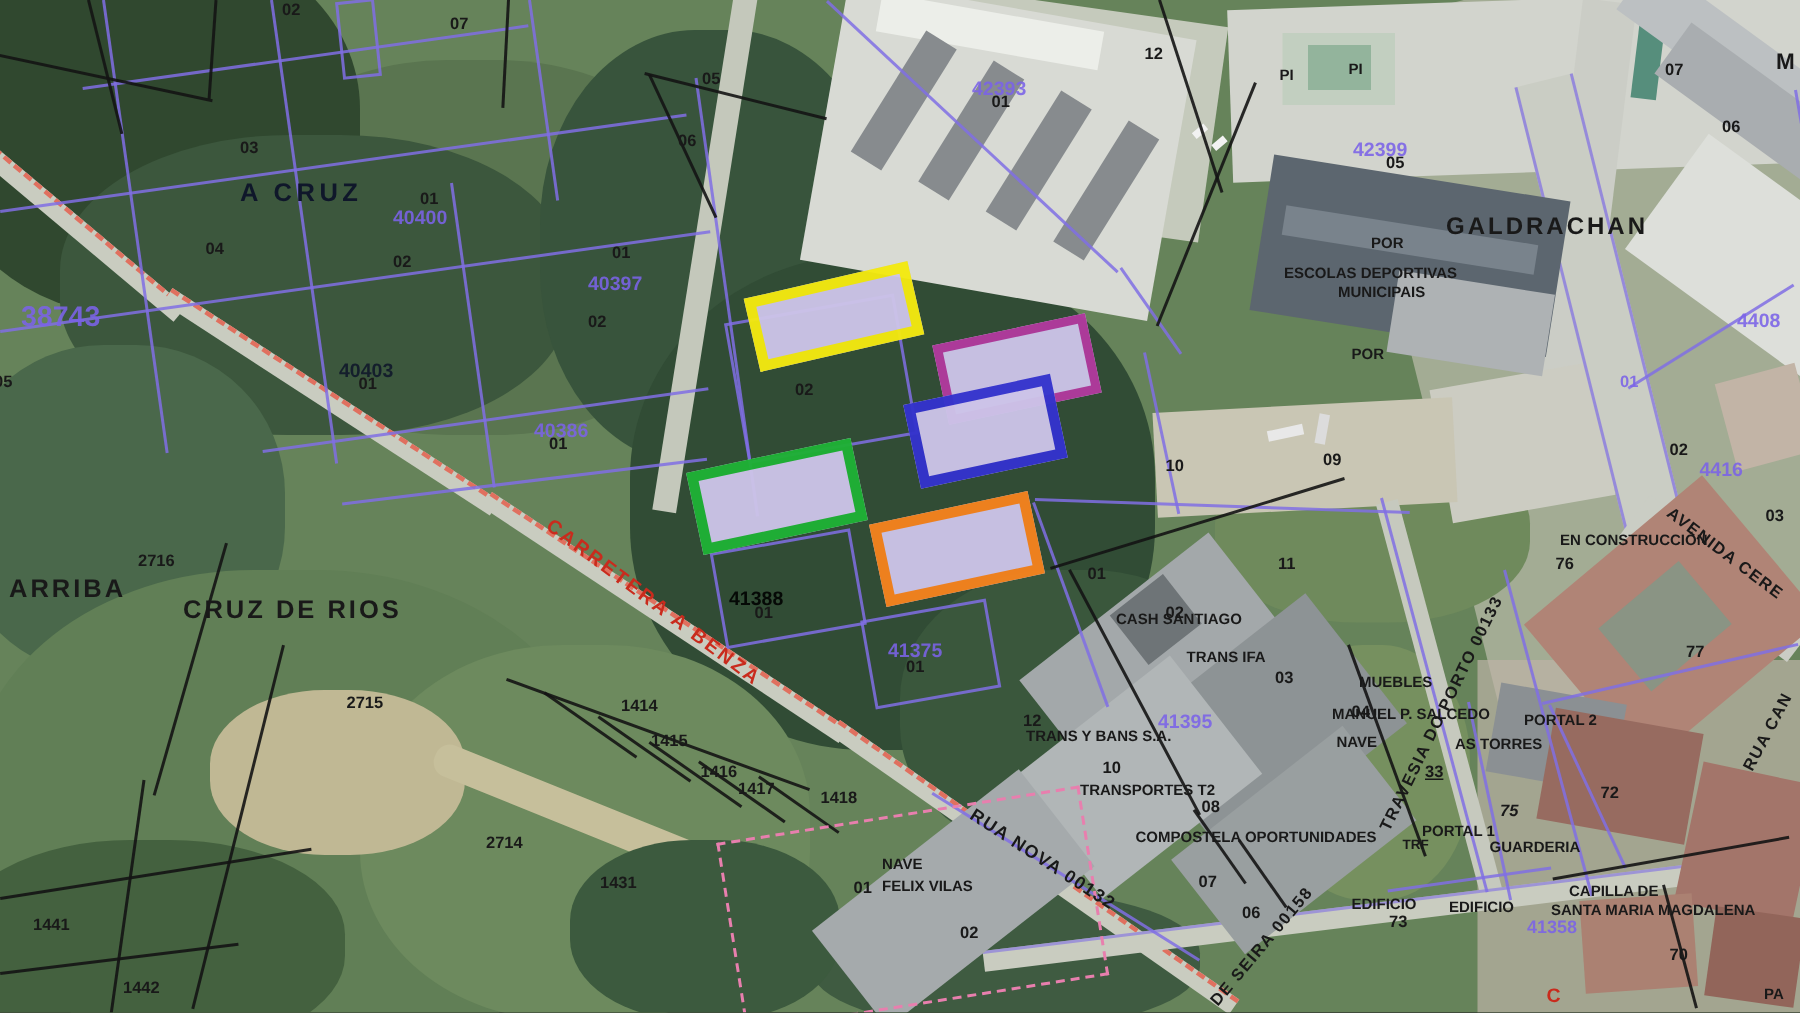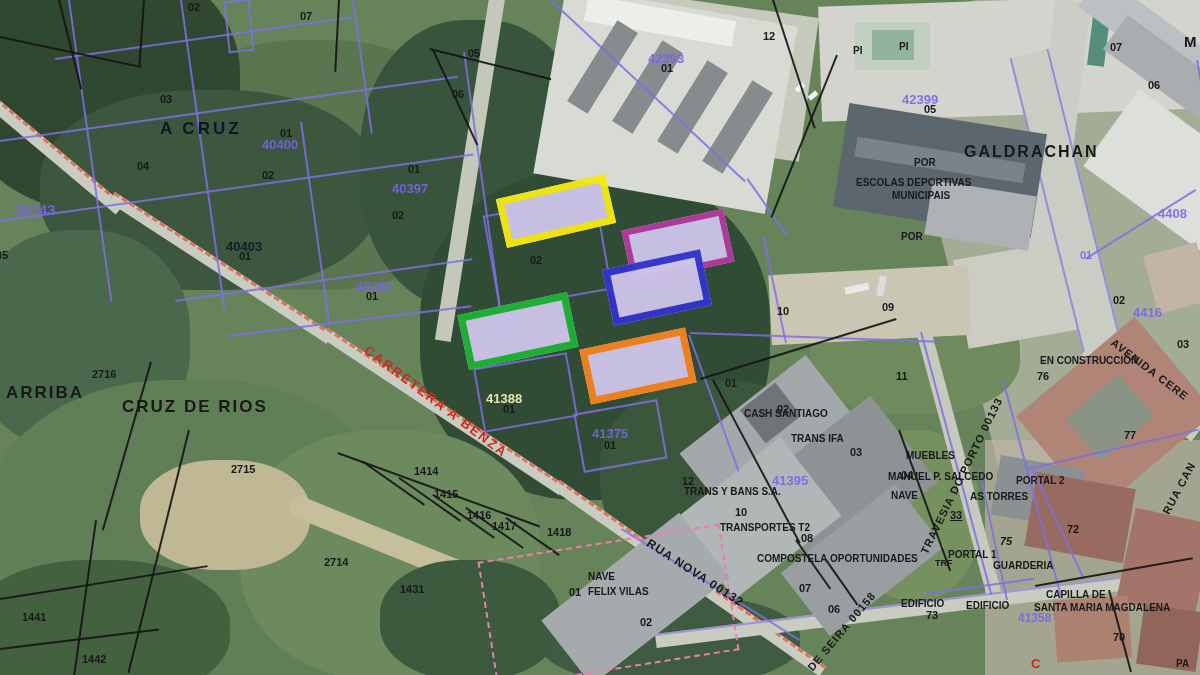--- a/index.html
+++ b/index.html
@@ -162,26 +162,26 @@
       <span class="lbl" style="left: 160px; top: 120px; font-size: 17px; color: #0f172a; letter-spacing: 3px;">A CRUZ</span>
       <span class="lbl" style="left: 964px; top: 144px; font-size: 16px; color: rgb(25, 25, 25); letter-spacing: 2px;">GALDRACHAN</span>
       <span class="lbl" style="left: 122px; top: 398px; font-size: 17px; color: rgb(25, 25, 25); letter-spacing: 2px;">CRUZ DE RIOS</span>
       <span class="lbl" style="left: 6px; top: 384px; font-size: 17px; color: rgb(25, 25, 25); letter-spacing: 2px;">ARRIBA</span>
       <span class="lbl" style="left: 366px; top: 342px; font-size: 13px; color: rgb(201, 43, 29); letter-spacing: 2px; transform: rotate(37deg);">CARRETERA A BENZA</span>
       <span class="lbl" style="left: 648px; top: 536px; font-size: 12px; color: rgb(25, 25, 25); letter-spacing: 1px; transform: rotate(33deg);">RUA NOVA 00132</span>
       <span class="lbl" style="left: 924px; top: 548px; font-size: 11px; color: rgb(25, 25, 25); letter-spacing: 1px; transform: rotate(-64deg);">TRAVESIA DO PORTO 00133</span>
       <span class="lbl" style="left: 810px; top: 664px; font-size: 11px; color: rgb(25, 25, 25); letter-spacing: 1px; transform: rotate(-50deg);">DE SEIRA 00158</span>
       <span class="lbl" style="left: 1112px; top: 336px; font-size: 11px; color: rgb(25, 25, 25); letter-spacing: 1px; transform: rotate(37deg);">AVENIDA CERE</span>
       <span class="lbl" style="left: 1166px; top: 508px; font-size: 11px; color: rgb(25, 25, 25); letter-spacing: 1px; transform: rotate(-62deg);">RUA CAN</span>
-      <span class="lbl" style="left: 14px; top: 202px; font-size: 15px; color: rgb(123, 99, 232); opacity: 0.88;">38743</span>
+      <span class="lbl" style="left: 14px; top: 202px; font-size: 19px; color: rgb(123, 99, 232); opacity: 0.88;">38743</span>
       <span class="lbl" style="left: 262px; top: 138px; font-size: 13px; color: rgb(123, 99, 232); opacity: 0.88;">40400</span>
       <span class="lbl" style="left: 392px; top: 182px; font-size: 13px; color: rgb(123, 99, 232); opacity: 0.88;">40397</span>
       <span class="lbl" style="left: 226px; top: 240px; font-size: 13px; color: #0f172a; opacity: 0.88;">40403</span>
       <span class="lbl" style="left: 356px; top: 280px; font-size: 13px; color: rgb(123, 99, 232); opacity: 0.88;">40386</span>
-      <span class="lbl" style="left: 486px; top: 392px; font-size: 13px; color: #fef9c3; opacity: 0.88;">41388</span>
+      <span class="lbl" style="left: 486px; top: 392px; font-size: 13px; color: #000000; opacity: 0.88;">41388</span>
       <span class="lbl" style="left: 592px; top: 427px; font-size: 13px; color: rgb(123, 99, 232); opacity: 0.88;">41375</span>
       <span class="lbl" style="left: 648px; top: 52px; font-size: 13px; color: rgb(123, 99, 232); opacity: 0.88;">42393</span>
       <span class="lbl" style="left: 902px; top: 93px; font-size: 13px; color: rgb(123, 99, 232); opacity: 0.88;">42399</span>
       <span class="lbl" style="left: 772px; top: 474px; font-size: 13px; color: rgb(123, 99, 232); opacity: 0.88;">41395</span>
       <span class="lbl" style="left: 1158px; top: 207px; font-size: 13px; color: rgb(123, 99, 232); opacity: 0.88;">4408</span>
       <span class="lbl" style="left: 1133px; top: 306px; font-size: 13px; color: rgb(123, 99, 232); opacity: 0.88;">4416</span>
       <span class="lbl" style="left: 1018px; top: 612px; font-size: 12px; color: rgb(123, 99, 232); opacity: 0.88;">41358</span>
       <span class="lbl" style="left: 1080px; top: 250px; font-size: 11px; color: rgb(123, 99, 232); opacity: 0.88;">01</span>
       <span class="lbl" style="left: 853px; top: 46px; font-size: 10px; color: rgb(25, 25, 25);">PI</span>
       <span class="lbl" style="left: 899px; top: 42px; font-size: 10px; color: rgb(25, 25, 25);">PI</span>
@@ -228,21 +228,21 @@
       <span class="lbl" style="left: 503px; top: 404px; font-size: 11px; color: rgb(25, 25, 25);">01</span>
       <span class="lbl" style="left: 604px; top: 440px; font-size: 11px; color: rgb(25, 25, 25);">01</span>
       <span class="lbl" style="left: 661px; top: 63px; font-size: 11px; color: rgb(25, 25, 25);">01</span>
       <span class="lbl" style="left: 763px; top: 31px; font-size: 11px; color: rgb(25, 25, 25);">12</span>
       <span class="lbl" style="left: 924px; top: 104px; font-size: 11px; color: rgb(25, 25, 25);">05</span>
       <span class="lbl" style="left: 1110px; top: 42px; font-size: 11px; color: rgb(25, 25, 25);">07</span>
       <span class="lbl" style="left: 1148px; top: 80px; font-size: 11px; color: rgb(25, 25, 25);">06</span>
       <span class="lbl" style="left: 1184px; top: 34px; font-size: 15px; color: rgb(25, 25, 25);">M</span>
       <span class="lbl" style="left: 777px; top: 306px; font-size: 11px; color: rgb(25, 25, 25);">10</span>
       <span class="lbl" style="left: 882px; top: 302px; font-size: 11px; color: rgb(25, 25, 25);">09</span>
-      <span class="lbl" style="left: 896px; top: 371px; font-size: 11px; color: rgb(25, 25, 25);">11</span>
+      <span class="lbl" style="left: 852px; top: 371px; font-size: 11px; color: rgb(25, 25, 25);">11</span>
       <span class="lbl" style="left: 725px; top: 378px; font-size: 11px; color: rgb(25, 25, 25);">01</span>
       <span class="lbl" style="left: 777px; top: 404px; font-size: 11px; color: rgb(25, 25, 25);">02</span>
       <span class="lbl" style="left: 850px; top: 447px; font-size: 11px; color: rgb(25, 25, 25);">03</span>
       <span class="lbl" style="left: 901px; top: 470px; font-size: 11px; color: rgb(25, 25, 25);">04</span>
       <span class="lbl" style="left: 682px; top: 476px; font-size: 11px; color: rgb(25, 25, 25);">12</span>
       <span class="lbl" style="left: 735px; top: 507px; font-size: 11px; color: rgb(25, 25, 25);">10</span>
       <span class="lbl" style="left: 801px; top: 533px; font-size: 11px; color: rgb(25, 25, 25);">08</span>
       <span class="lbl" style="left: 799px; top: 583px; font-size: 11px; color: rgb(25, 25, 25);">07</span>
       <span class="lbl" style="left: 828px; top: 604px; font-size: 11px; color: rgb(25, 25, 25);">06</span>
       <span class="lbl" style="left: 640px; top: 617px; font-size: 11px; color: rgb(25, 25, 25);">02</span>

